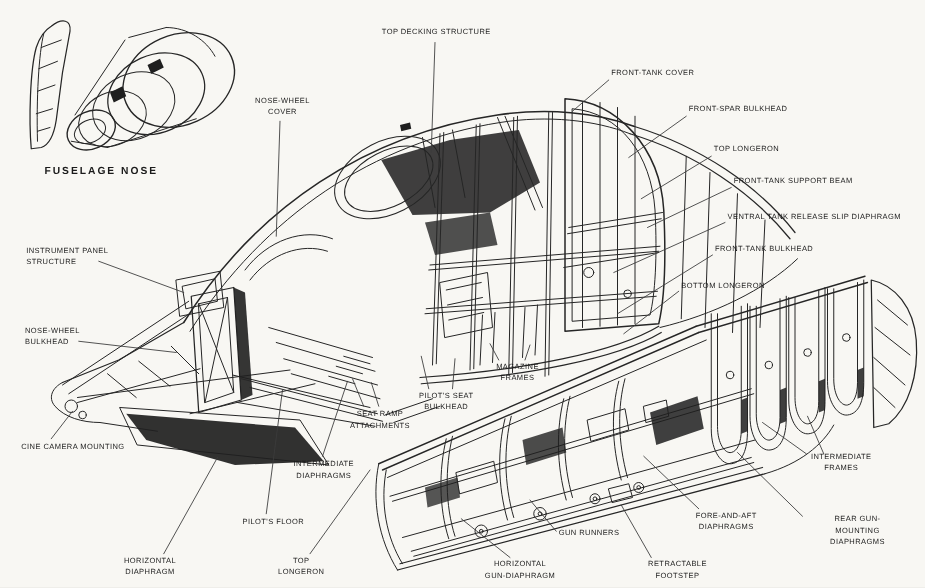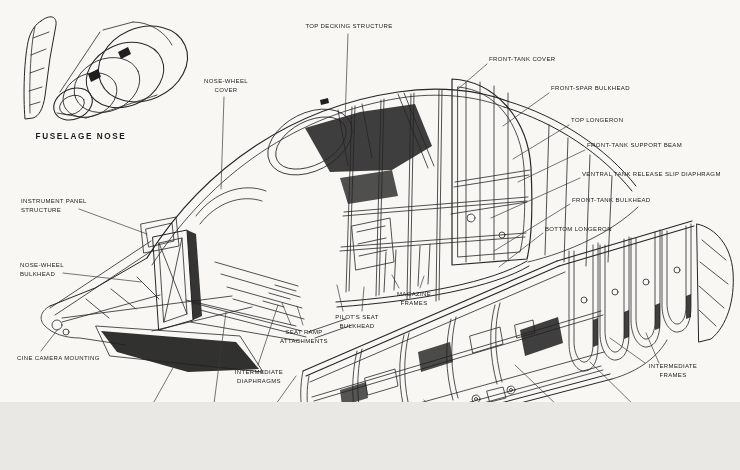--- a/index.html
+++ b/index.html
@@ -1,17 +1,17 @@
 <!DOCTYPE html>
 <html><head>
 <meta charset="utf-8">
 <style>
   html,body{margin:0;padding:0;background:#e9e8e4;}
   .stage{
-    position:relative;width:740px;height:402px;margin:0 auto;
+    position:relative;width:740px;height:470px;margin:0 auto;
     background:#f8f7f3;overflow:hidden;
     font-family:"Liberation Sans",sans-serif;
   }
   .art{position:absolute;left:0;top:0;}
   .part-label{
     position:absolute;
     font-family:"Liberation Sans",sans-serif;
     font-size:6px;letter-spacing:0.35px;line-height:1.5;
     color:#1b1b1b;white-space:pre-line;z-index:5;
   }

